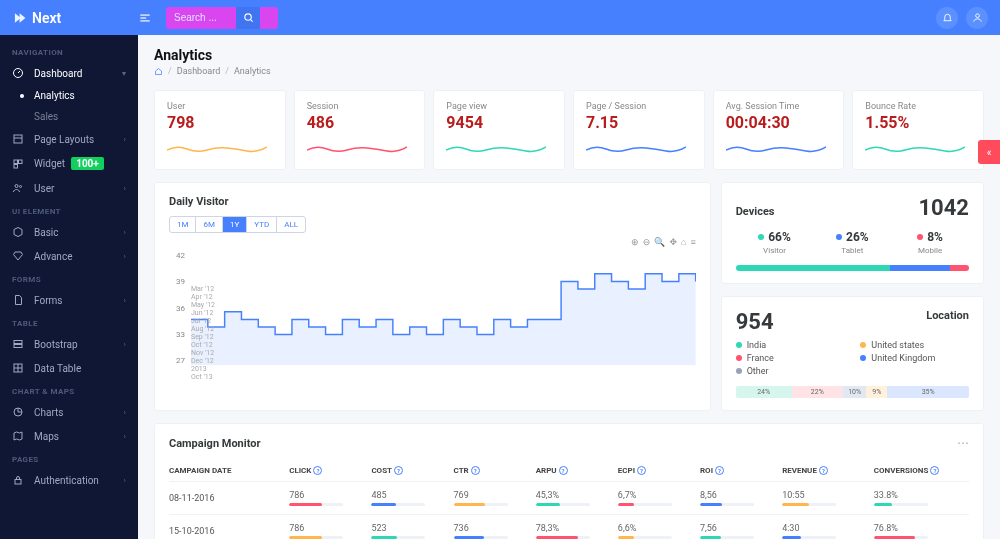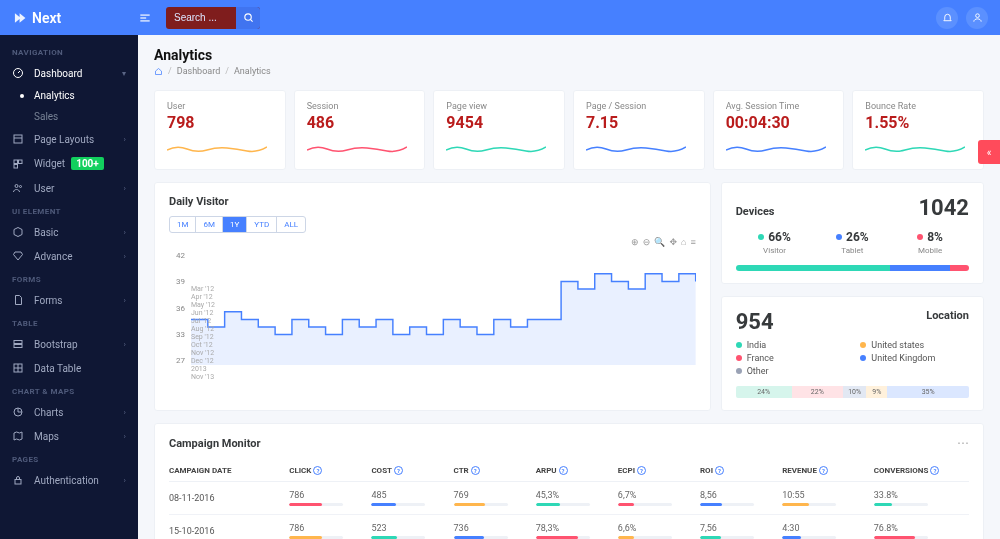--- a/index.html
+++ b/index.html
@@ -1,21 +1,21 @@
 <!DOCTYPE html>
 <html><head>
 <meta charset="utf-8">
 <style>
   * { box-sizing: border-box; margin: 0; padding: 0; }
   body { font-family: -apple-system, BlinkMacSystemFont, "Segoe UI", Roboto, sans-serif; font-size: 12px; color: #373a3c; background: #f5f7fb; width: 1000px; height: 539px; overflow: hidden; }
   .topbar { height: 35px; background: #4680ff; display: flex; align-items: center; padding: 0 12px; }
   .brand { display: flex; align-items: center; color: #fff; font-size: 14px; font-weight: 600; width: 126px; }
   .brand svg { margin-right: 6px; }
   .toggle { color: #fff; margin-right: 14px; display:flex; align-items:center; cursor:pointer;}
-  .search { display: flex; align-items: center; background: #7f1d1d; border-radius: 3px; height: 22px; width: 94px; overflow:hidden;}
+  .search { display: flex; align-items: center; background: #d946ef; border-radius: 3px; height: 22px; width: 112px; overflow:hidden;}
   .search input { background: transparent; border: none; color: #fff; font-size: 10px; padding: 0 8px; width: 70px; outline:none;}
   .search input::placeholder{color:#dce6ff;}
   .search .sbtn{background:#4074f0;width:24px;height:22px;display:flex;align-items:center;justify-content:center;cursor:pointer;}
   .top-right { margin-left: auto; display: flex; gap: 8px; }
   .circ { width: 22px; height: 22px; border-radius: 50%; background: #5b90ff; color: #fff; display: flex; align-items: center; justify-content: center; cursor:pointer;}
   .layout { display: flex; height: 504px; }
   .sidebar { width: 138px; background: #0f1734; color: #778295; overflow-y: auto; padding-top: 6px; font-size: 10px;}
   .sidebar::-webkit-scrollbar{width:0;}
   .shead { color: #4f5a7a; font-size: 8px; font-weight: 700; padding: 7px 12px 4px; letter-spacing: .4px;}
   .sitem { display: flex; align-items: center; padding: 6px 12px; color: #a0a9c1; cursor: pointer; position:relative;}
@@ -340,21 +340,21 @@
               <div>Apr '12</div>
               <div>May '12</div>
               <div>Jun '12</div>
               <div>Jul '12</div>
               <div>Aug '12</div>
               <div>Sep '12</div>
               <div>Oct '12</div>
               <div>Nov '12</div>
               <div>Dec '12</div>
               <div>2013</div>
-              <div>Nov '13</div>
+              <div>Oct '13</div>
             </div>
         </div>
       </div>
 
       <div class="pane">
         <div class="card dev-card">
           <div class="dev-top">
             <span class="ctitle">Devices</span>
             <span class="big">1042</span>
           </div>

